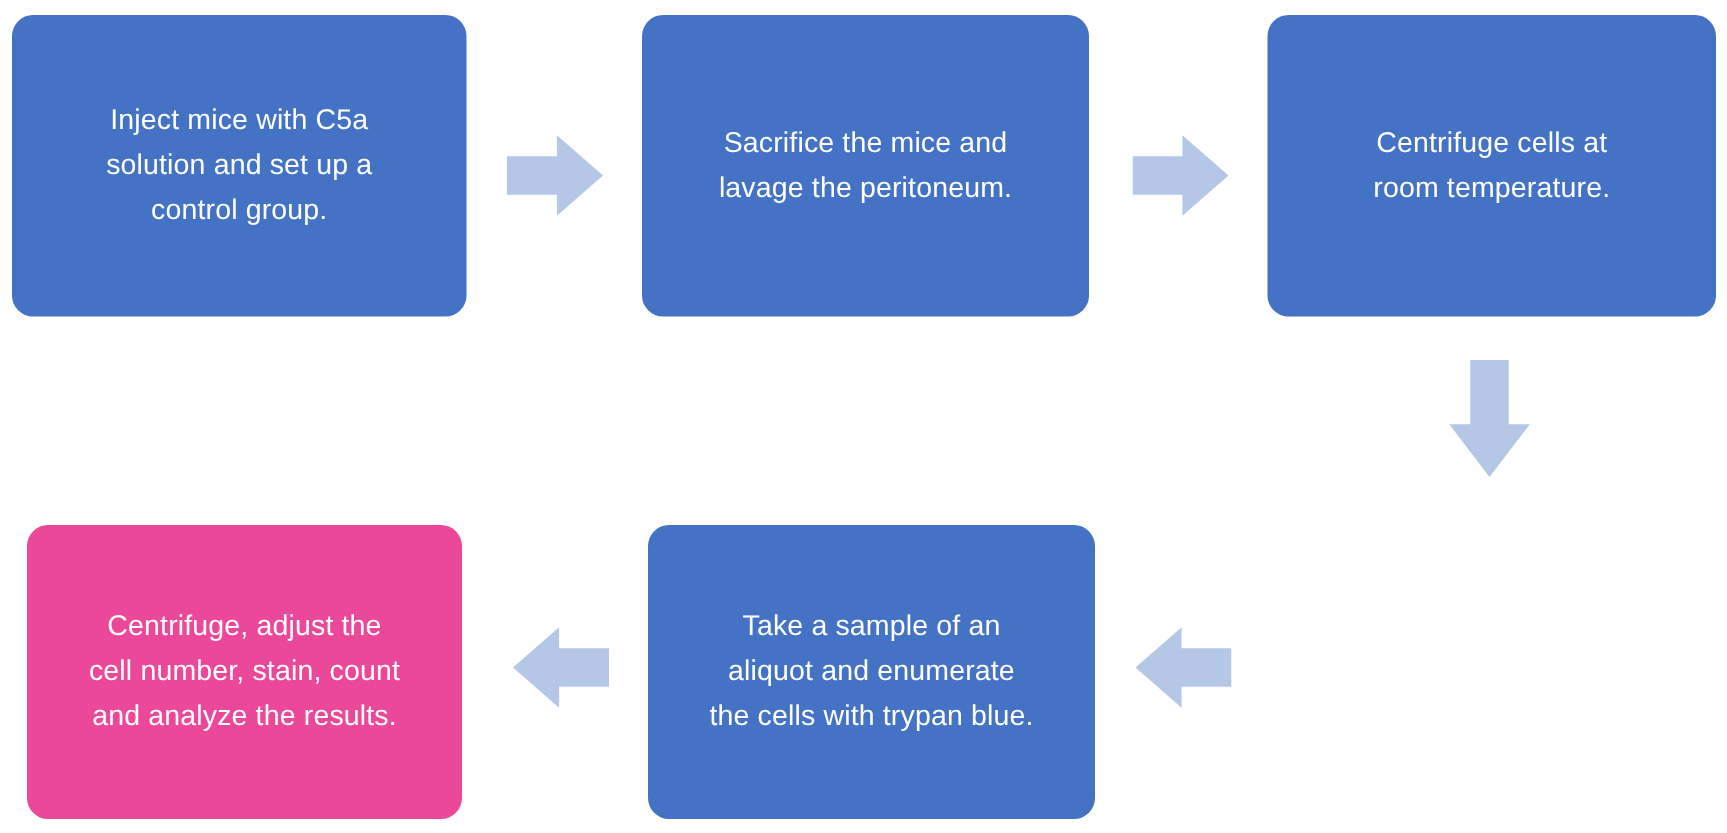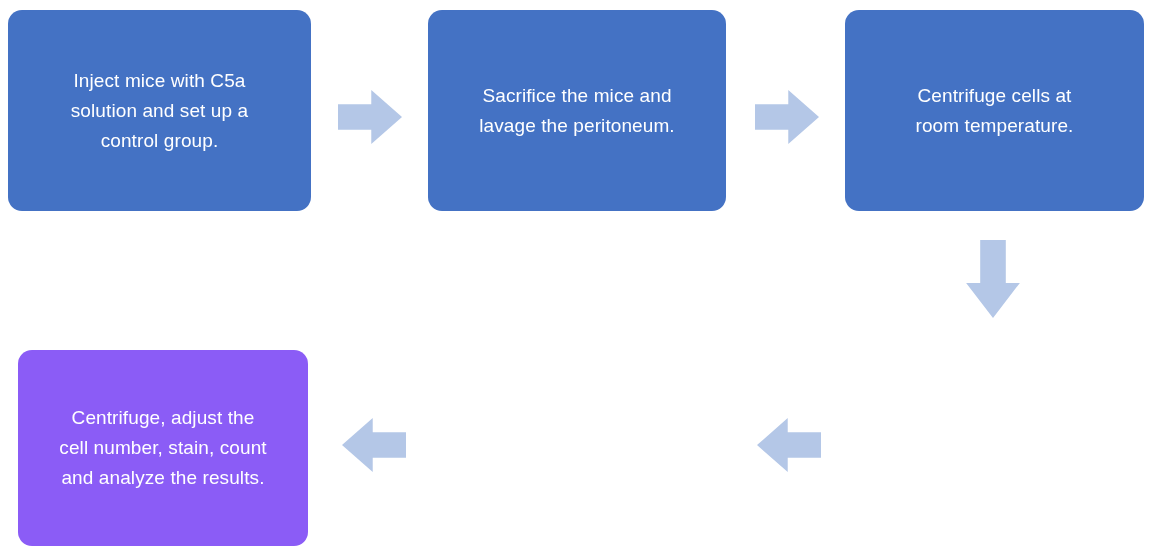--- a/index.html
+++ b/index.html
@@ -58,22 +58,27 @@
     <span class="node-label" style="color: rgb(255, 255, 255);">Sacrifice the mice and
 lavage the peritoneum.</span>
   </div>
 
   <div class="node" style="left: 845px; top: 10px; width: 299px; height: 201px; background: rgb(68, 114, 196);">
     <span class="node-label" style="color: rgb(255, 255, 255);">Centrifuge cells at
 room temperature.</span>
   </div>
 
 
+  <div class="node" style="left: 432px; top: 350px; width: 298px; height: 196px; background: rgb(68, 114, 196);">
+    <span class="node-label" style="color: rgb(255, 255, 255);">Take a sample of an
+aliquot and enumerate
+the cells with trypan blue.</span>
+  </div>
 
-  <div class="node" style="left: 18px; top: 350px; width: 290px; height: 196px; background: #8b5cf6;">
+  <div class="node" style="left: 18px; top: 350px; width: 290px; height: 196px; background: #ec4899;">
     <span class="node-label" style="color: rgb(255, 255, 255);">Centrifuge, adjust the
 cell number, stain, count
 and analyze the results.</span>
   </div>
 
   <div class="arrow" style="left: 338px; top: 85px; width: 64px; height: 64px;">
       <svg viewBox="0 0 100 100" preserveAspectRatio="none" aria-hidden="true">
         <path d="M0,30 L52,30 L52,8 L100,50 L52,92 L52,70 L0,70 Z" fill="#B4C7E7"></path>
       </svg>
     </div>

